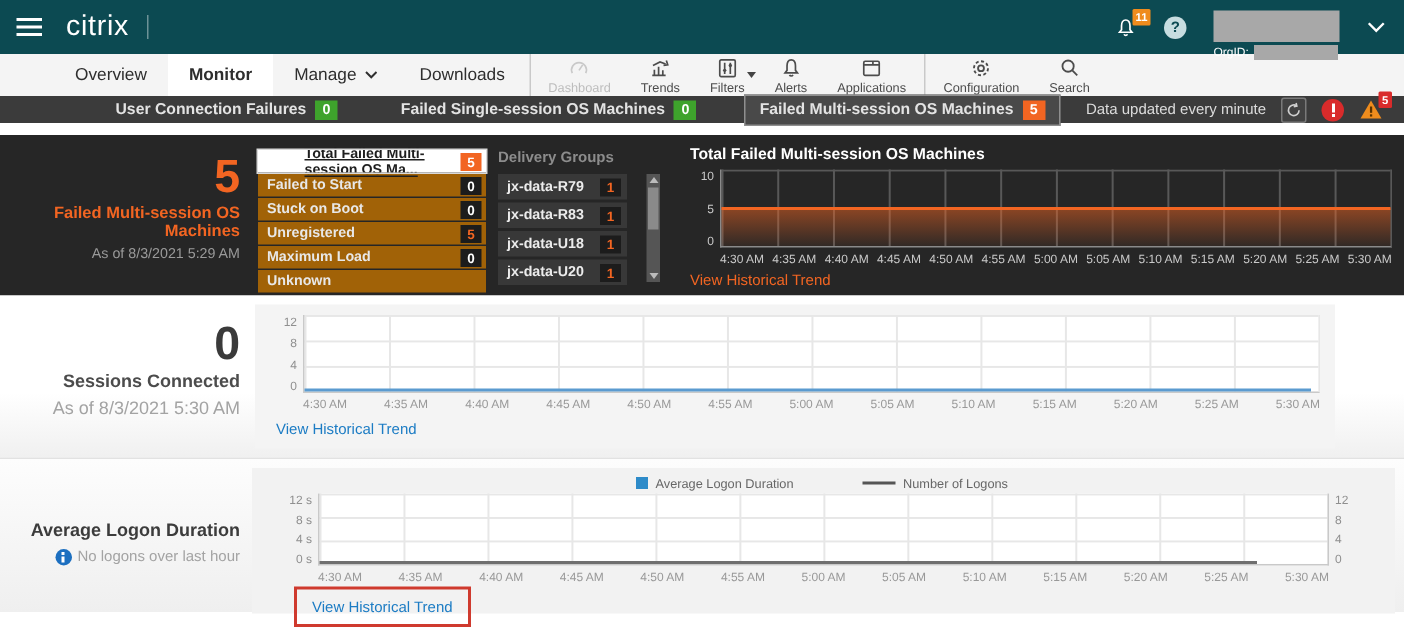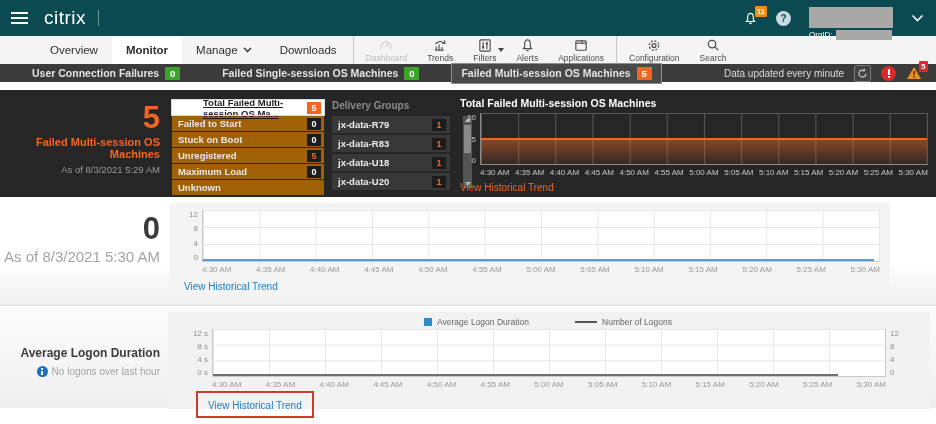--- a/index.html
+++ b/index.html
@@ -36,21 +36,21 @@
   .ntab.active { background:#fff; font-weight:bold; }
   .nav-div { width:1px; background:#c9c9c9; margin:0 2px; }
   .nav-tools { display:flex; }
   .ntool { display:flex; flex-direction:column; align-items:center; justify-content:center; padding:1px 10px 0; font-size:8.5px; color:#4c4c4c; cursor:pointer; position:relative; }
   .ntool svg { stroke:#4c4c4c; }
   .ntool.disabled { color:#bdbdbd; cursor:default; }
   .ntool.disabled svg { stroke:#c9c9c9; }
   .ntool .caret { position:absolute; right:2px; top:12px; width:0; height:0; border-left:3px solid transparent; border-right:3px solid transparent; border-top:4px solid #444; }
 
   
-  .filterbar { position:absolute; top:64px; left:0; right:0; height:18px; background:#3b3b3b; display:flex; align-items:center; }
+  .filterbar { position:absolute; top:64px; left:0; right:0; height:18px; background:#3b3b3b; display:flex; align-items:center;padding-left:45px; }
   .ftab { display:flex; align-items:center; gap:6px; font-size:10.5px; font-weight:bold; color:#e3e3e3; padding:3px 9px; margin-left:22px; cursor:pointer; border:1px solid transparent; }
   .ftab.selected { background:#494949; border-color:#8f8f8f; }
   .fbadge { min-width:15px; height:13px; line-height:13px; text-align:center; font-size:9.5px; font-weight:bold; color:#fff; padding:0 2px; }
   .fbadge.green { background:#3ea32c; }
   .fbadge.orange { background:#f26522; }
   .fb-right { margin-left:auto; display:flex; align-items:center; gap:10px; padding-right:10px; }
   .fb-note { color:#dcdcdc; font-size:10px; }
   .refresh-btn { width:17px; height:17px; border:1px solid #7a7a7a; border-radius:2px; display:flex; align-items:center; justify-content:center; cursor:pointer; background:#424242; }
   .err-circle { width:15px; height:15px; border-radius:50%; background:#d92b2b; position:relative; cursor:pointer; }
   .err-circle::before { content:""; position:absolute; left:6.5px; top:3px; width:2px; height:6px; background:#fff; }
@@ -65,21 +65,21 @@
   .fp-title { font-size:11px; font-weight:bold; color:#f26522; margin-top:3px; }
   .fp-asof { font-size:9.5px; color:#9a9a9a; margin-top:4px; }
   .fp-cats { position:absolute; left:172px; top:10px; width:152px; }
   .cat-row { height:15px; margin-bottom:1px; display:flex; align-items:center; justify-content:space-between; background:#a16207; padding:0 3px 0 6px; font-size:9.5px; font-weight:bold; color:#e8e8e8; cursor:pointer; }
   .cat-row.selected { background:#fff; color:#1e1e1e; outline:1px solid #d9d9d9;padding-left:31px; }
   .cat-row.selected .cat-label { text-decoration:underline; }
   .badge { min-width:14px; height:12px; line-height:12px; text-align:center; font-size:9px; font-weight:bold; }
   .badge-sel { background:#f26522; color:#fff; }
   .badge-zero { background:#1c1c1c; color:#fff; }
   .badge-orangenum { background:#1c1c1c; color:#f26522; }
-  .fp-dg { position:absolute; left:332px; top:10px; width:140px; }
+  .fp-dg { position:absolute; left:332px; top:10px; width:108px; }
   .dg-title { font-size:10px; font-weight:bold; color:#8c8c8c; margin-bottom:5px; }
   .dg-list { position:relative; padding-right:22px; }
   .dg-row { height:17px; margin-bottom:2px; display:flex; align-items:center; justify-content:space-between; background:#383838; padding:0 4px 0 6px; font-size:9.5px; font-weight:bold; color:#ececec; cursor:pointer; }
   .dg-scroll { position:absolute; right:0; top:0; bottom:2px; width:9px; background:#555; cursor:pointer; }
   .dg-scroll::before { content:""; position:absolute; top:2px; left:1.5px; border-left:3px solid transparent; border-right:3px solid transparent; border-bottom:4px solid #bbb; }
   .dg-scroll::after { content:""; position:absolute; bottom:2px; left:1.5px; border-left:3px solid transparent; border-right:3px solid transparent; border-top:4px solid #bbb; }
   .dg-thumb { position:absolute; top:9px; left:1px; width:7px; height:28px; background:#8a8a8a; }
   .fp-chart { position:absolute; left:460px; top:7px; right:8px; }
   .fpc-title { font-size:10.5px; font-weight:bold; color:#fff; margin-bottom:4px; }
   .cgrid { display:grid; }
@@ -94,21 +94,21 @@
   .fpc-line { position:absolute; left:0; right:0; top:50%; height:2px; margin-top:-1px; background:#f26522; }
   .xaxis { display:flex; justify-content:space-between; font-size:8px; padding-top:3px; }
   .fp-chart .xaxis { color:#c9c9c9; }
   .fp-link { display:inline-block; margin-top:3px; font-size:10px; color:#f26522; cursor:pointer; }
 
   
   .sess { position:absolute; top:197px; left:0; right:0; height:108px; background:linear-gradient(180deg,#ffffff 60%,#f0f0f0); }
   .sess-left { position:absolute; left:0; top:16px; width:160px; text-align:right; }
   .sess-count { font-size:31px; font-weight:bold; color:#3a3a3a; line-height:1; }
   .sess-title { font-size:12px; font-weight:bold; color:#4c4c4c; margin-top:3px; }
-  .sess-asof { font-size:15px; color:#a3a3a3; margin-top:4px; }
+  .sess-asof { font-size:12px; color:#a3a3a3; margin-top:4px; }
   .sess-chart { position:absolute; left:170px; top:6px; width:720px; height:96px; background:#f4f4f4; padding:7px 10px 0 6px; }
   .sess-chart .cgrid { grid-template-columns:26px 1fr; grid-template-rows:52px 14px; }
   .lt-yaxis { color:#8f8f8f; }
   .lt-plot { background:#fff; border-left:1px solid #c9c9c9; border-bottom:1px solid #c9c9c9; border-right:1px solid #e7e7e7;
     background-image: linear-gradient(to right,#e7e7e7 1px,transparent 1px), linear-gradient(to bottom,#e7e7e7 1px,transparent 1px);
     background-size: 8.3333% 100%, 100% 33.3333%; }
   .sess-line { position:absolute; left:0; right:5px; bottom:0; height:2px; background:#5b9bd0; }
   .lt-xaxis { color:#999; }
   .blue-link { display:inline-block; font-size:10px; color:#1c7cc4; cursor:pointer; }
   .sess-chart .blue-link { margin:4px 0 0 8px; }
@@ -421,20 +421,21 @@
   <span class="tick">5:30 AM</span>
 </div>
     </div>
     <span class="fp-link">View Historical Trend</span>
   </div>
 </div>
 
 <div class="sess">
   <div class="sess-left">
     <div class="sess-count">0</div>
+    <div class="sess-title">Sessions Connected</div>
     <div class="sess-asof">As of 8/3/2021 5:30 AM</div>
   </div>
   <div class="sess-chart">
     <div class="cgrid">
       <div class="yaxis lt-yaxis">
   <span class="tick">12</span>
 
   <span class="tick">8</span>
 
   <span class="tick">4</span>

